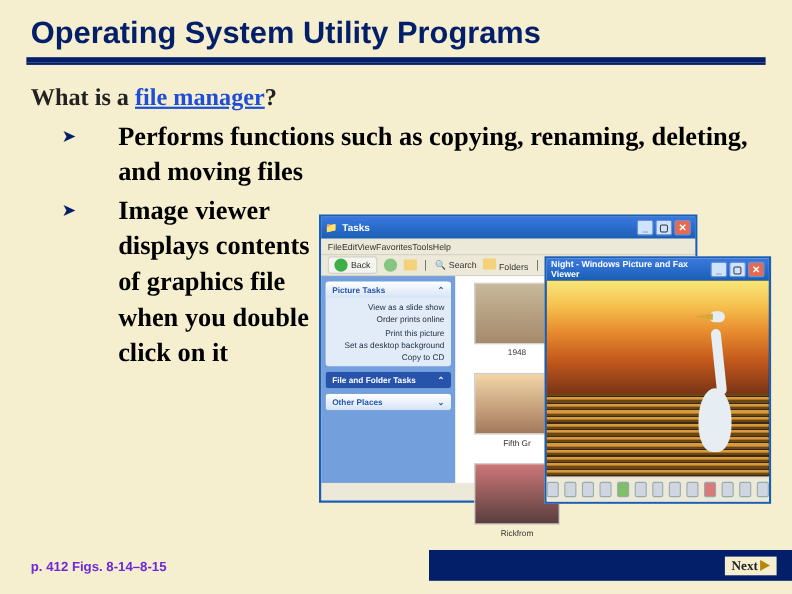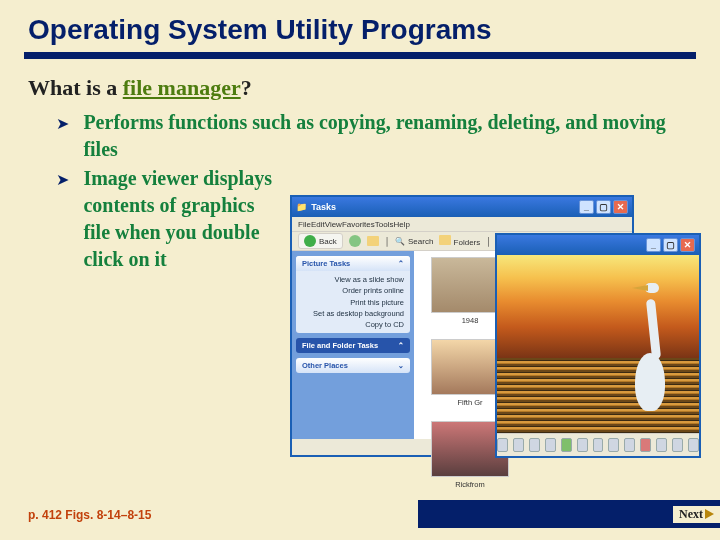--- a/index.html
+++ b/index.html
@@ -24,60 +24,62 @@
     border-top: 5px solid #041f6a;
     border-bottom: 2px solid #041f6a;
     height: 5px;
   }
   .subtitle {
     font-size: 22px;
     font-weight: bold;
     color: #222;
     padding: 6px 0 4px 28px;
   }
-  .filemgr { text-decoration: underline; color: #4d7c0f; }
+  .filemgr { text-decoration: underline; color: #1d4ed8; }
   .bullets { padding: 4px 32px 0 56px; }
   .bitem {
     display: flex;
     align-items: flex-start;
     margin-bottom: 2px;
   }
   .arrow {
     color: #041f6a;
     font-size: 16px;
     margin-right: 14px;
     margin-top: 5px;
     font-family: Arial, sans-serif;
   }
   .btext {
-    font-size: 20px;
-    font-weight: bold;
-    color: #15803d;
+    font-size: 24px;
+    font-weight: bold;
+    color: #000000;
     line-height: 1.35;
+    margin-left: 24px;
   }
   .bullet2 { max-width: 200px; }
   .figref {
     position: absolute;
     left: 28px;
     bottom: 18px;
     font-size: 12px;
-    color: #c2410c;
+    color: #6d28d9;
     font-weight: bold;
     font-family: "Trebuchet MS", sans-serif;
   }
   .nextbar {
     position: absolute;
     right: 0;
     bottom: 12px;
-    width: 302px;
+    width: 330px;
     height: 28px;
     background: #041f6a;
     display: flex;
     align-items: center;
     justify-content: flex-end;
+    padding-right: 14px;
   }
   .nexttext {
     font-size: 12px;
     font-weight: bold;
     color: #222;
     background: #f5eecf;
     padding: 1px 6px;
     display: inline-flex;
     align-items: center;
     gap: 2px;
@@ -413,20 +415,21 @@
         <div class="thumb">
             <div class="timg timg6"></div>
             <span>Rickfrom</span>
           </div>
       </div>
     </div>
   </div>
 
   <div class="viewer">
     <div class="xp-title">
+      <span class="t">Night - Windows Picture and Fax Viewer</span>
       <span class="caption-icons">
         <span class="cap-btn">_</span>
         <span class="cap-btn">▢</span>
         <span class="cap-btn cap-close">✕</span>
       </span>
     </div>
     <div class="viewer-body">
       <div class="sunset-sky"></div>
       <div class="sunset-water"></div>
       <div class="heron">

